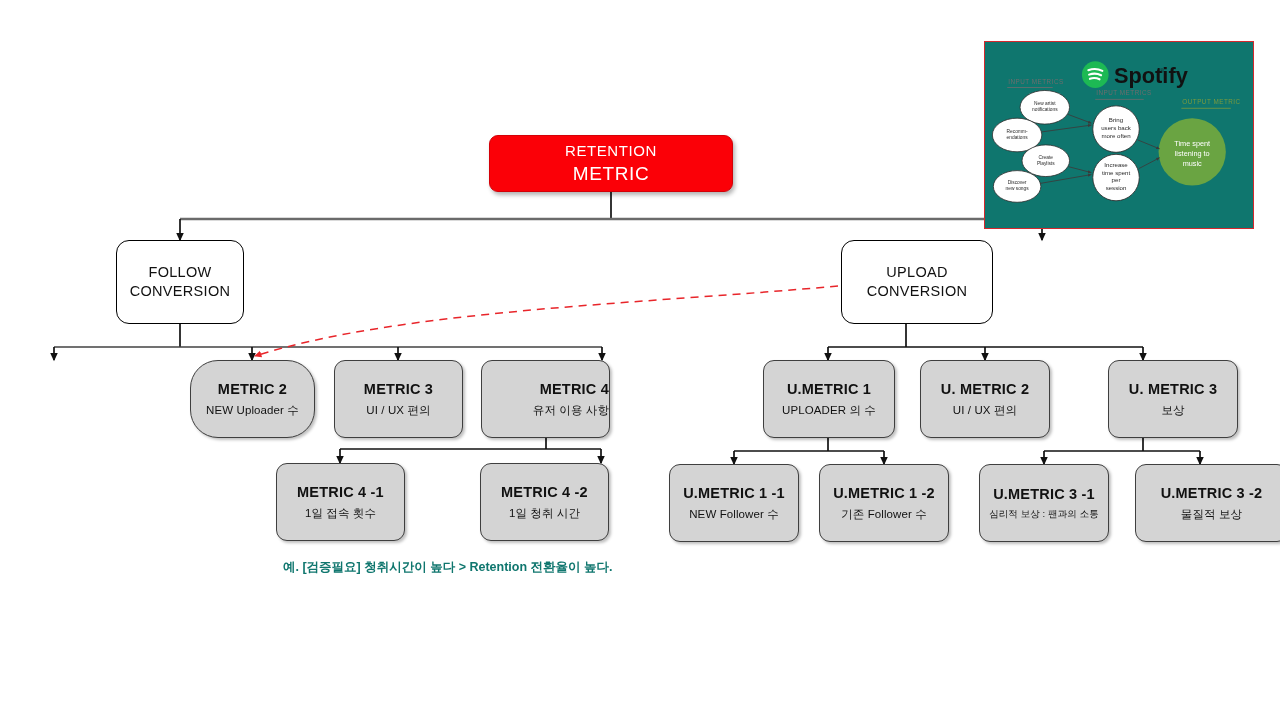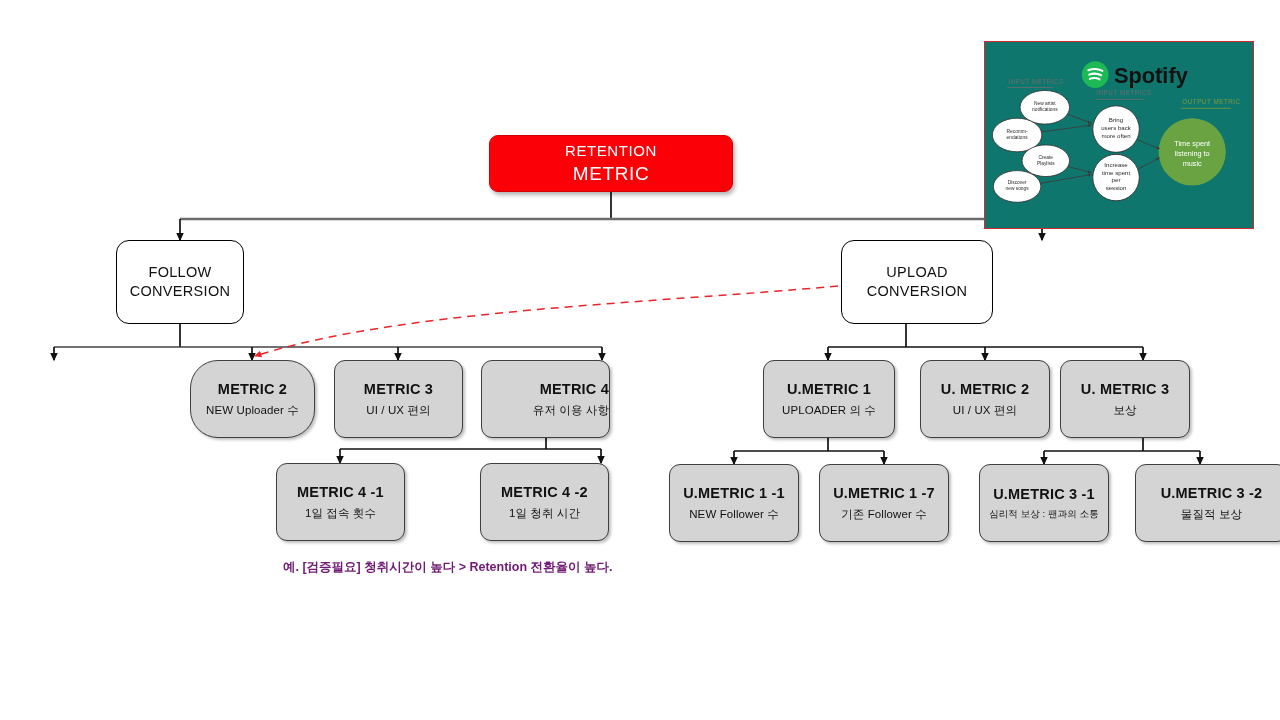--- a/index.html
+++ b/index.html
@@ -93,21 +93,21 @@
   .node-metric.small-sub .t2 {
     font-size: 9.5px;
   }
 
   
   #annotation {
     position: absolute;
     left: 283px;
     top: 559px;
     font-size: 12.5px;
-    color: #701a75;
+    color: #0f766e;
     font-weight: 600;
     white-space: nowrap;
   }
 
   
   #inset {
     position: absolute;
     left: 984px;
     top: 41px;
     width: 270px;
@@ -217,31 +217,31 @@
   </div>
 
   <div class="node node-metric" style="left:763px; top:360px; width:132px; height:78px;">
     <div class="t1">U.METRIC 1</div>
     <div class="t2">UPLOADER 의 수</div>
   </div>
   <div class="node node-metric" style="left:920px; top:360px; width:130px; height:78px;">
     <div class="t1">U. METRIC 2</div>
     <div class="t2">UI / UX 편의</div>
   </div>
-  <div class="node node-metric" style="left:1060px; top:360px; width:130px; height:78px;">
+  <div class="node node-metric" style="left:1108px; top:360px; width:130px; height:78px;">
     <div class="t1">U. METRIC 3</div>
     <div class="t2">보상</div>
   </div>
 
   <div class="node node-metric" style="left:669px; top:464px; width:130px; height:78px;">
     <div class="t1">U.METRIC 1 -1</div>
     <div class="t2">NEW  Follower 수</div>
   </div>
   <div class="node node-metric" style="left:819px; top:464px; width:130px; height:78px;">
-    <div class="t1">U.METRIC 1 -7</div>
+    <div class="t1">U.METRIC 1 -2</div>
     <div class="t2">기존 Follower 수</div>
   </div>
   <div class="node node-metric small-sub" style="left:979px; top:464px; width:130px; height:78px;">
     <div class="t1">U.METRIC 3 -1</div>
     <div class="t2">심리적 보상 : 팬과의 소통</div>
   </div>
   <div class="node node-metric" style="left:1135px; top:464px; width:153px; height:78px;">
     <div class="t1">U.METRIC 3 -2</div>
     <div class="t2">물질적 보상</div>
   </div>

